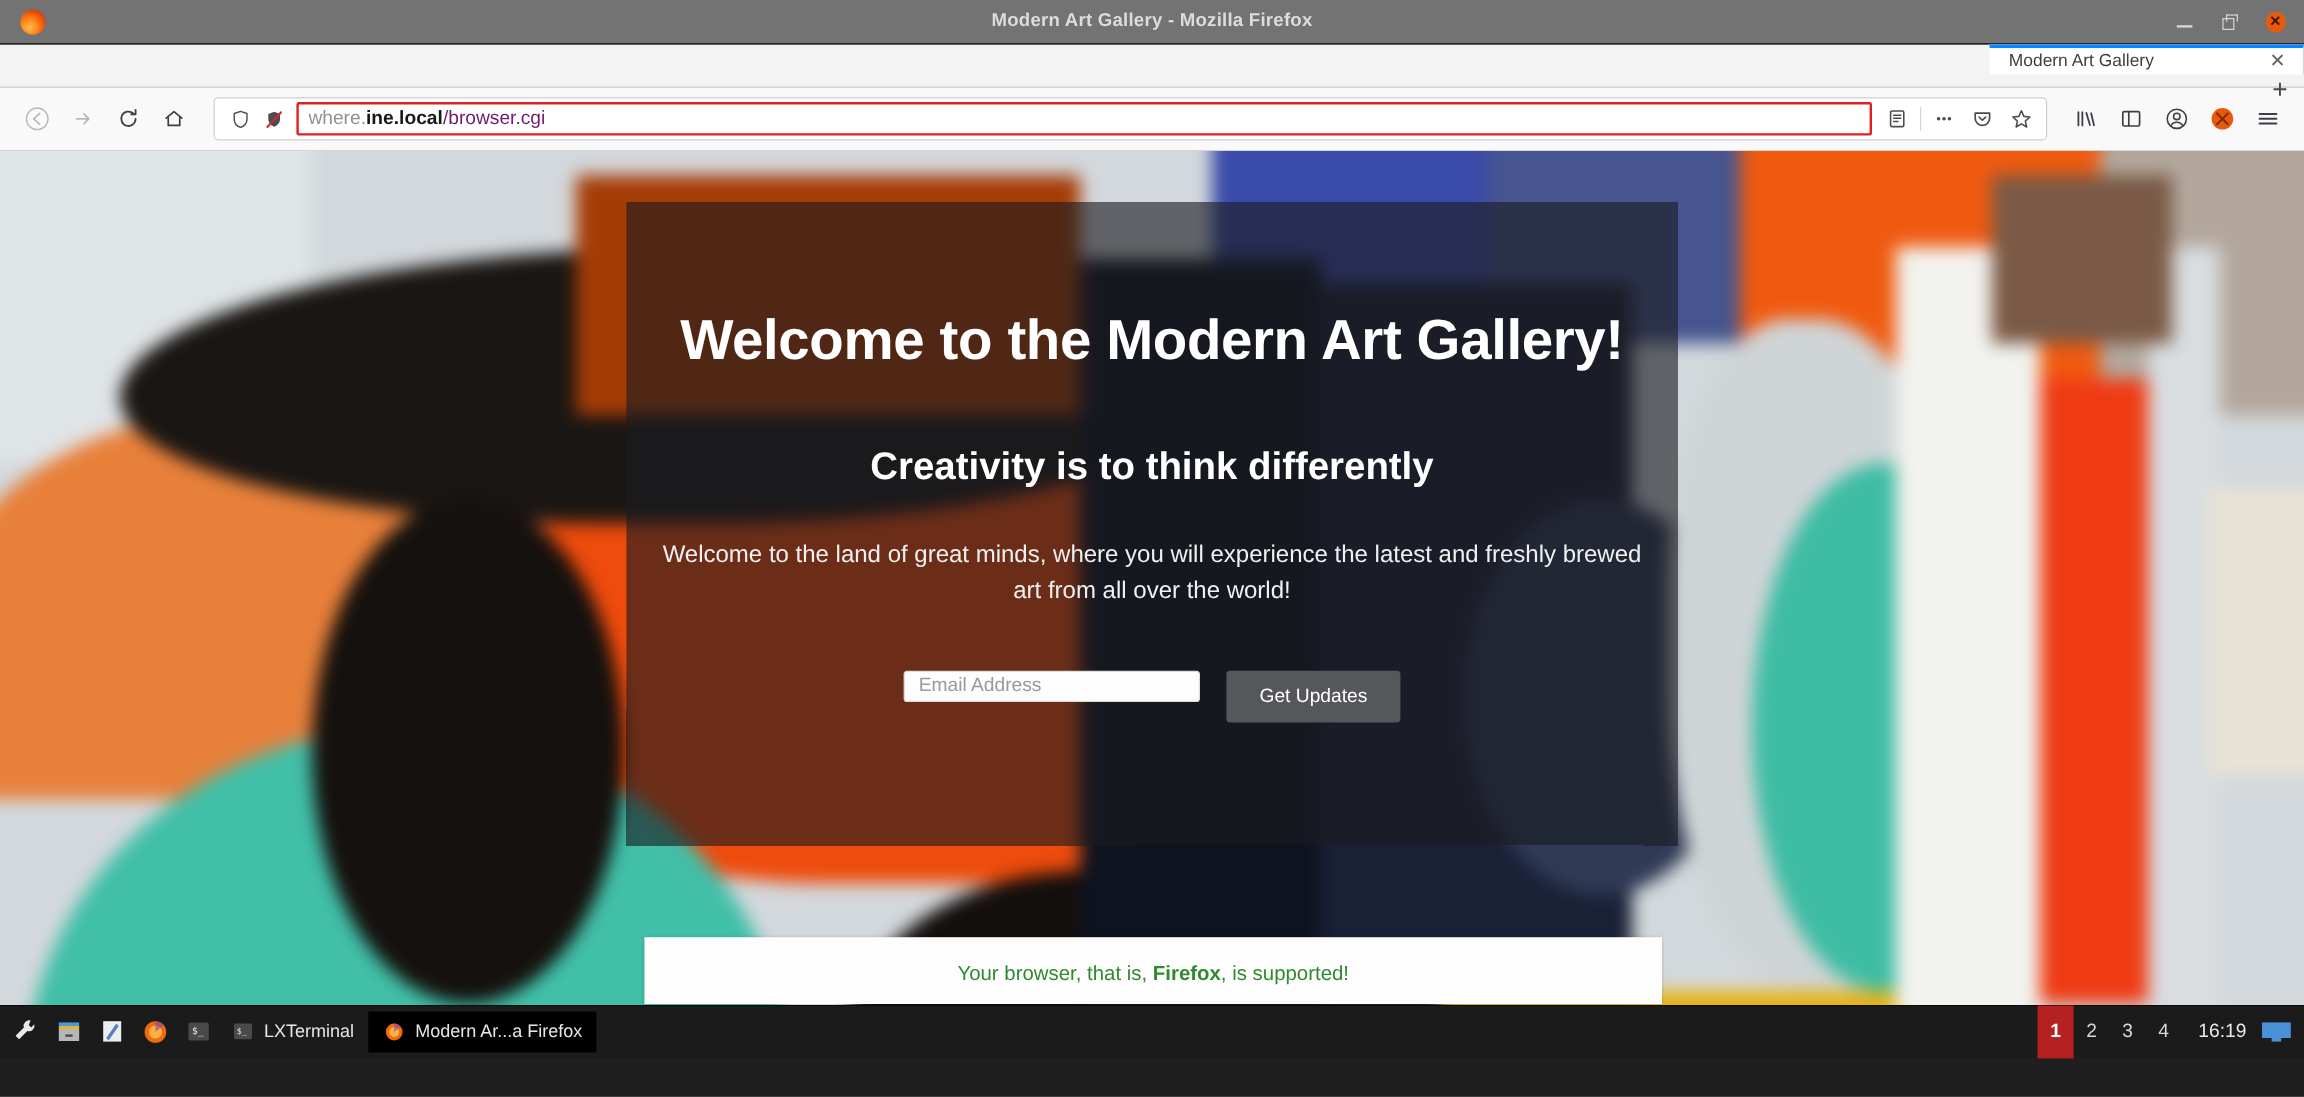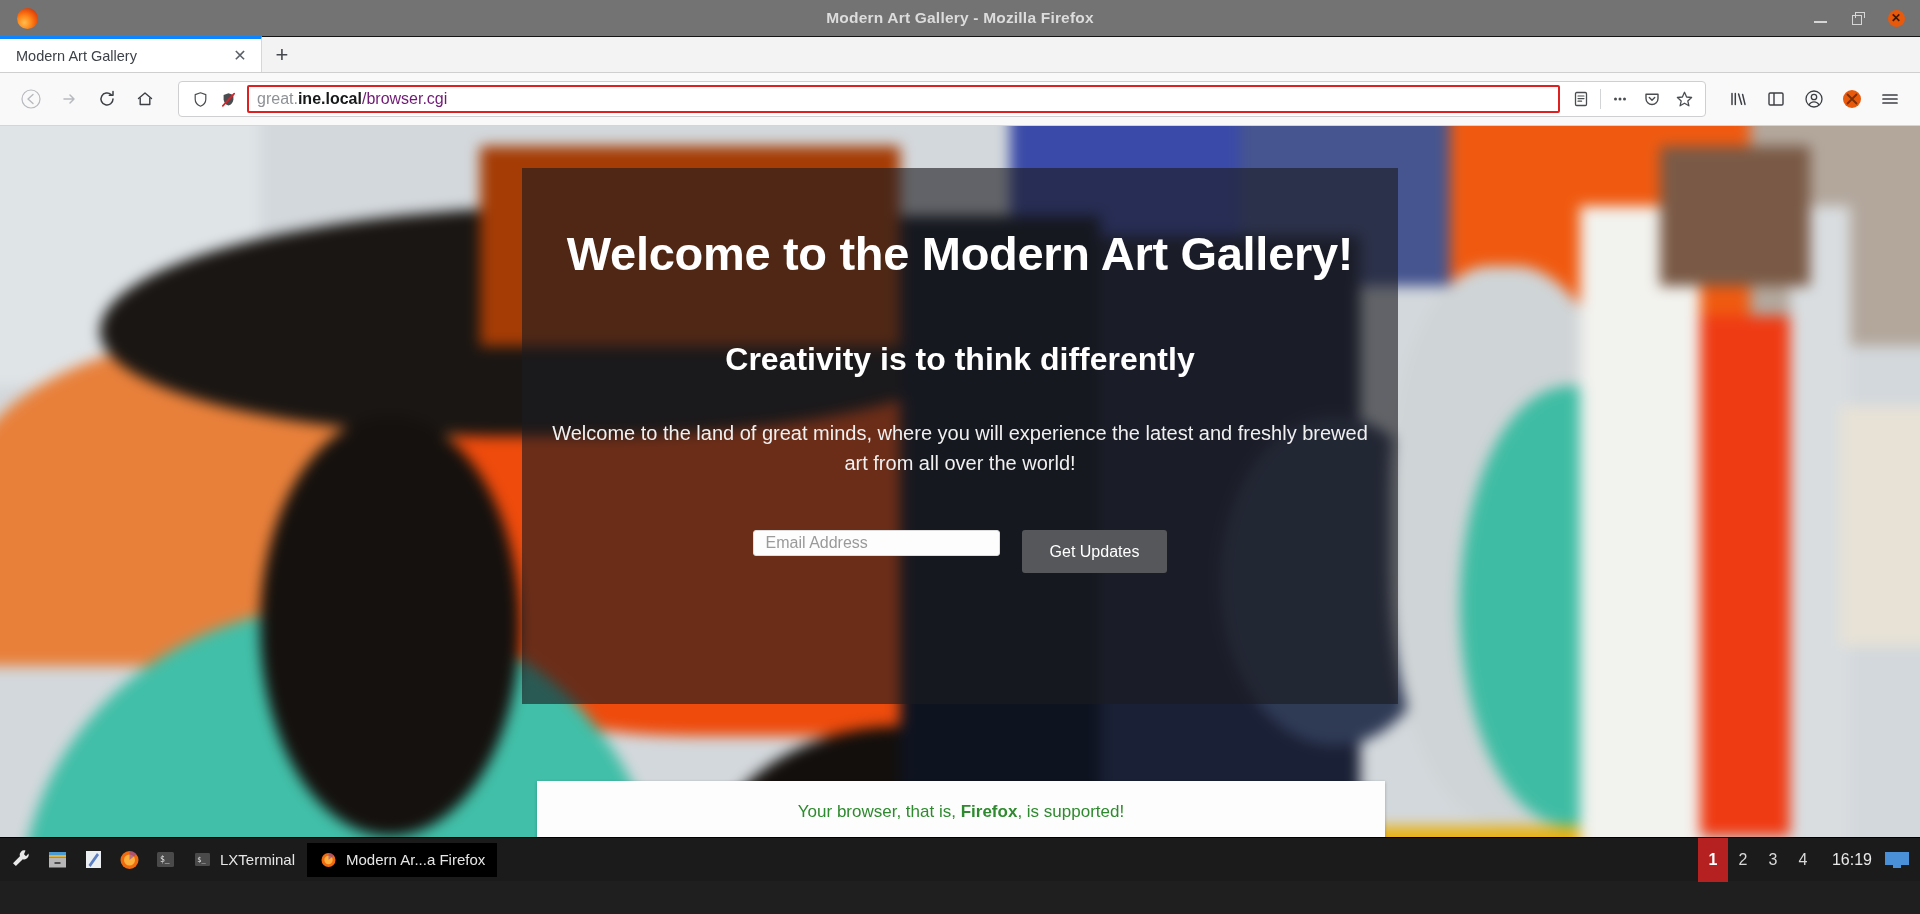--- a/index.html
+++ b/index.html
@@ -28,21 +28,21 @@
   .max-glyph{ position:relative; width:13px; height:13px; }
   .max-glyph i{ position:absolute; border:1.6px solid #d6d6d6; }
   .max-glyph i.a{ left:0; top:3px; width:10px; height:10px; }
   .max-glyph i.b{ left:3px; top:0; width:10px; height:6px; border-bottom:none; }
   .close-glyph{ width:17px; height:17px; border-radius:50%; background:#e8590c;
                 display:flex; align-items:center; justify-content:center;
                 color:#3a1803; font-size:12px; line-height:1; font-weight:bold; }
 
   
   .tabstrip{ height:36px; background:#f3f3f3; display:flex; align-items:flex-end;
-             border-bottom:1px solid #cfcfcf; }
+             border-bottom:1px solid #cfcfcf;flex-direction:column; }
   .tab{
     width:262px; height:36px; background:#ffffff; border-top:3px solid #0a84ff;
     display:flex; align-items:center; padding:0 10px 0 16px; position:relative;
     border-right:1px solid #d7d7d7; cursor:pointer;
   }
   .tab-label{ font-size:14.5px; color:#3d4148; flex:1; white-space:nowrap;
               overflow:hidden; text-overflow:ellipsis; }
   .tab-close{ width:22px; height:22px; display:flex; align-items:center; justify-content:center;
               color:#5b6068; font-size:16px; cursor:pointer; }
   .newtab{ width:40px; height:34px; display:flex; align-items:center; justify-content:center;
@@ -77,21 +77,21 @@
   
   .page{ position:relative; width:1920px; height:711px; overflow:hidden; background:#c9ced2; }
   .art{ position:absolute; inset:-40px; filter:blur(7px); }
   .art div{ position:absolute; }
 
   .hero{
     position:absolute; left:522px; top:42px; width:876px; height:536px;
     background:rgba(28,28,32,.62); display:flex; flex-direction:column;
     align-items:center; padding-top:58px;
   }
-  .h1{ font-size:47px; font-weight:bold; color:#ffffff; letter-spacing:-.3px; }
+  .h1{ font-size:47px; font-weight:bold; color:#ffffff; letter-spacing:-.3px;margin-top:29px; }
   .h2{ font-size:32px; font-weight:bold; color:#ffffff; margin-top:60px; }
   .para{ width:820px; text-align:center; font-size:20px; line-height:1.5;
          color:#f0f0f0; margin-top:40px; }
   .form{ display:flex; gap:22px; margin-top:52px; }
   .email{ width:247px; height:26px; background:#fdfdfd; border:1px solid #ddd;
           border-radius:3px; padding:0 12px; font-size:16px; color:#9a9a9a;
           display:flex; align-items:center; cursor:text; }
   .getbtn{ height:43px; padding:0 28px; background:#55575a; color:#fff; font-size:16px;
            border:none; border-radius:3px; cursor:pointer; display:flex;
            align-items:center; }
@@ -186,21 +186,21 @@
           </svg>
       </div>
       <div class="id-icon">
         <svg width="17" height="17" viewBox="0 0 17 17">
             <path d="M8.5 2.2 L13.4 3.9 V8.2 C13.4 11.2 11.2 13.6 8.5 14.6 C5.8 13.6 3.6 11.2 3.6 8.2 V3.9 Z" fill="#4a4d50"></path>
             <path d="M2.8 14.8 L14.2 2.6" stroke="#d8232a" stroke-width="1.7" stroke-linecap="round"></path>
           </svg>
       </div>
     </div>
     <div class="urlbox" title="Search with Google or enter address">
-      <span class="urltext"><span>great.</span><b>ine.local</b><span class="path">/browser.cgi</span></span>
+      <span class="urltext"><span>where.</span><b>ine.local</b><span class="path">/browser.cgi</span></span>
     </div>
     <div class="url-actions">
       <div class="id-icon">
         <svg width="18" height="18" viewBox="0 0 18 18">
             <rect x="3.5" y="2.5" width="11" height="13" rx="1.2" fill="none" stroke="currentColor" stroke-width="1.3"></rect>
             <path d="M6 6 H12 M6 8.6 H12 M6 11.2 H9.6" stroke="currentColor" stroke-width="1.2" stroke-linecap="round"></path>
           </svg>
       </div>
       <div class="sep"></div>
       <div class="id-icon">

